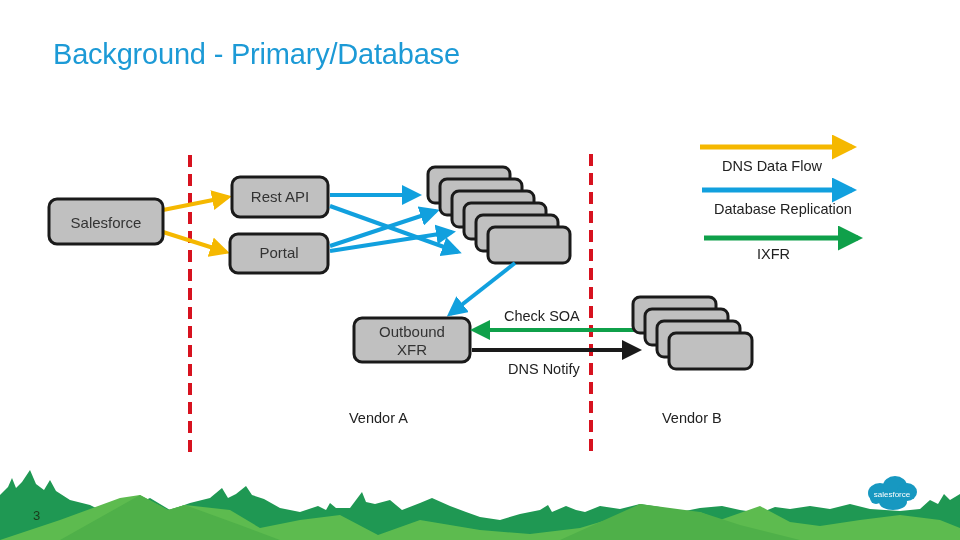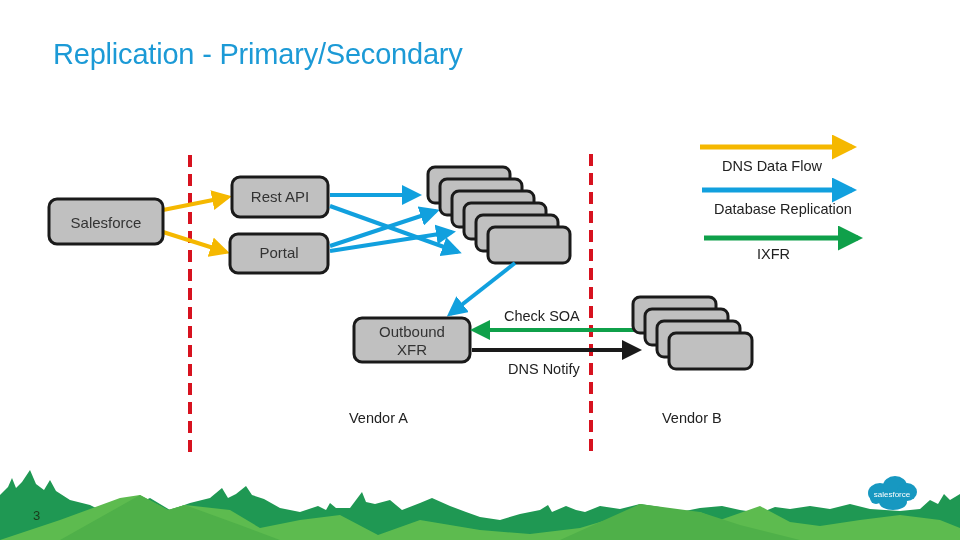--- a/index.html
+++ b/index.html
@@ -6,21 +6,21 @@
   body { width:960px; height:540px; position:relative; overflow:hidden; background:#ffffff; font-family:"Liberation Sans", sans-serif; }
   #title { position:absolute; left:53px; top:38px; font-size:29px; color:#1c9ad6; letter-spacing:-0.2px; white-space:nowrap; }
   svg#diagram { position:absolute; left:0; top:0; width:960px; height:540px; }
   .lbl { font-family:"Liberation Sans", sans-serif; font-size:14.5px; fill:#222; }
   .boxlbl { font-family:"Liberation Sans", sans-serif; font-size:15px; fill:#333; }
   #page-num { position:absolute; left:33px; top:508px; font-size:13px; color:#1a3a1a; }
 </style>
 </head>
 <body>
 
-<div id="title">Replication - Primary/Secondary</div>
+<div id="title">Background - Primary/Database</div>
 
 <svg id="diagram" viewBox="0 0 960 540" xmlns="http://www.w3.org/2000/svg">
   <defs>
     <marker id="ah-yellow" viewBox="0 0 10 10" refX="8" refY="5" markerWidth="5" markerHeight="5" orient="auto-start-reverse">
         <path d="M0,0 L10,5 L0,10 z" fill="#f5b800"></path>
       </marker>
     <marker id="ah-blue" viewBox="0 0 10 10" refX="8" refY="5" markerWidth="5" markerHeight="5" orient="auto-start-reverse">
         <path d="M0,0 L10,5 L0,10 z" fill="#11a0de"></path>
       </marker>
     <marker id="ah-green" viewBox="0 0 10 10" refX="8" refY="5" markerWidth="5" markerHeight="5" orient="auto-start-reverse">

